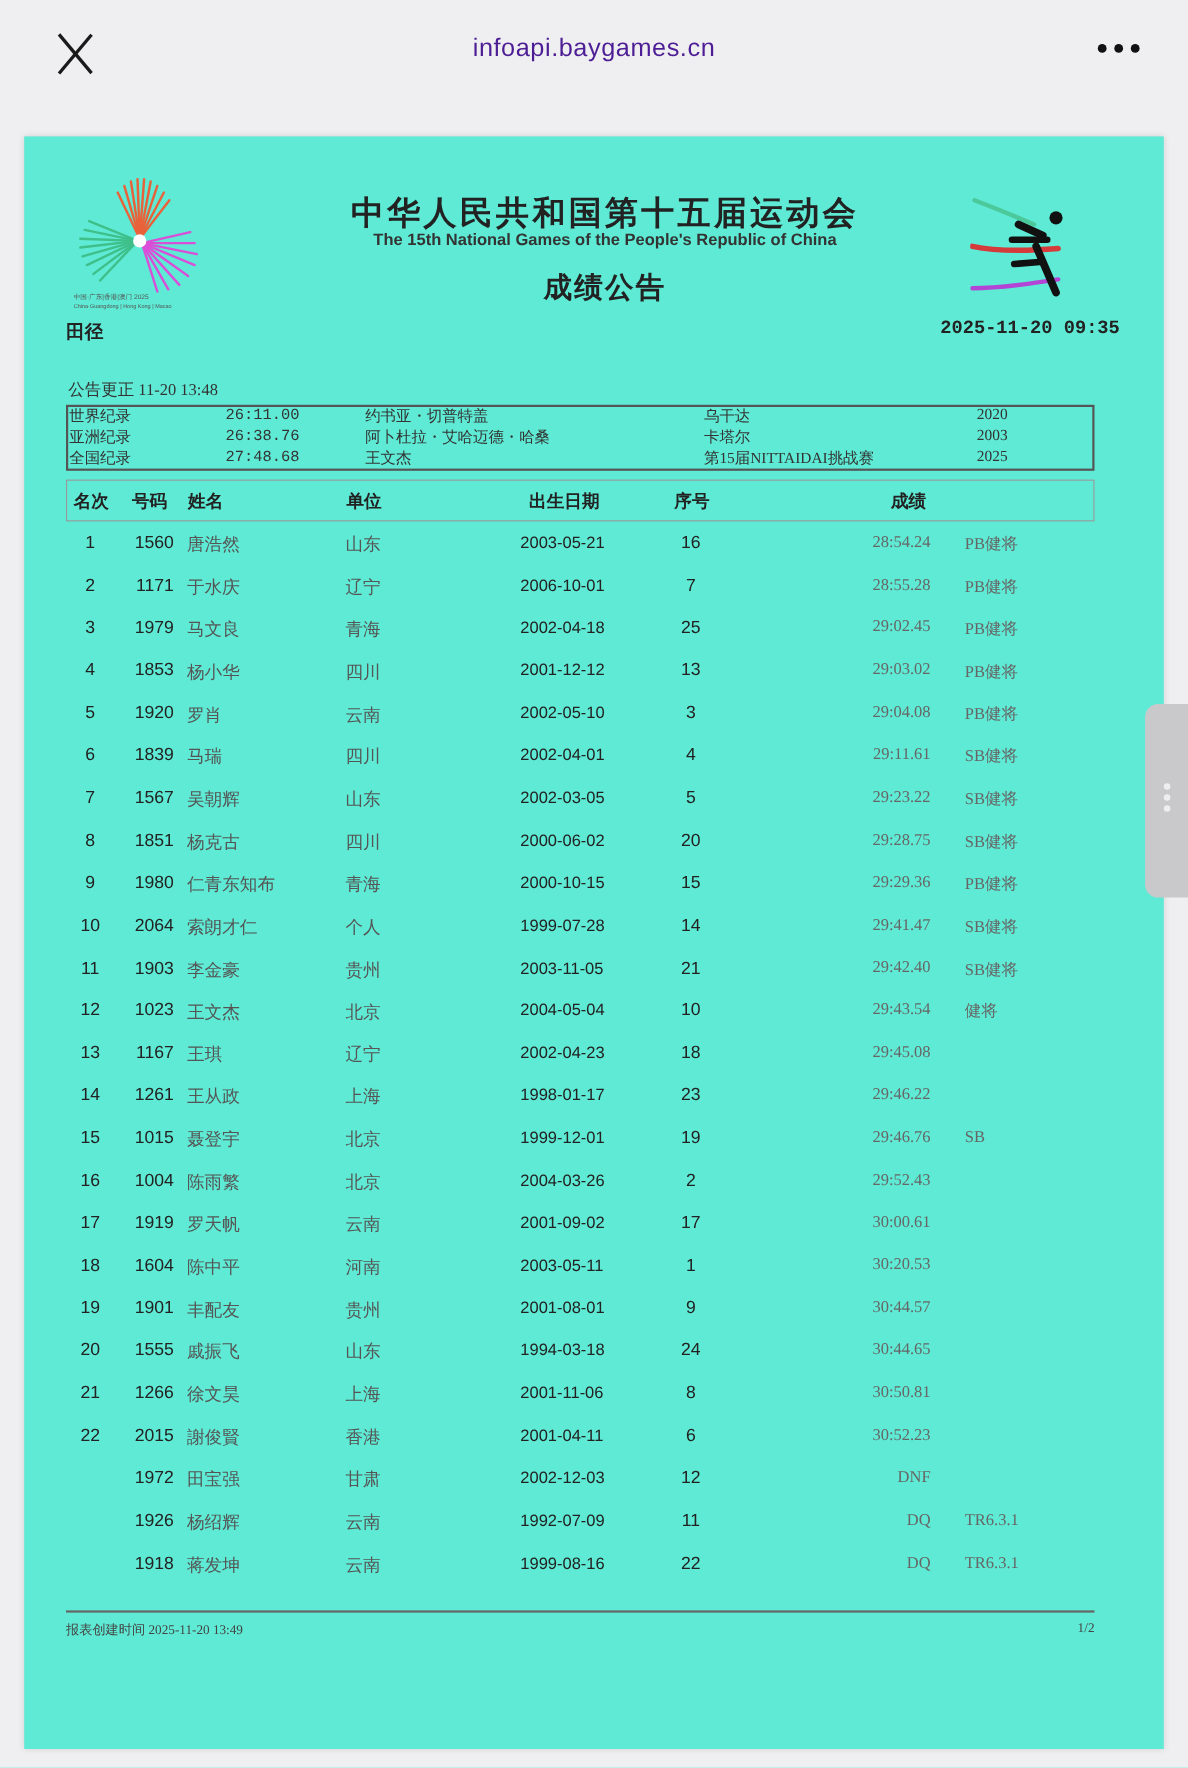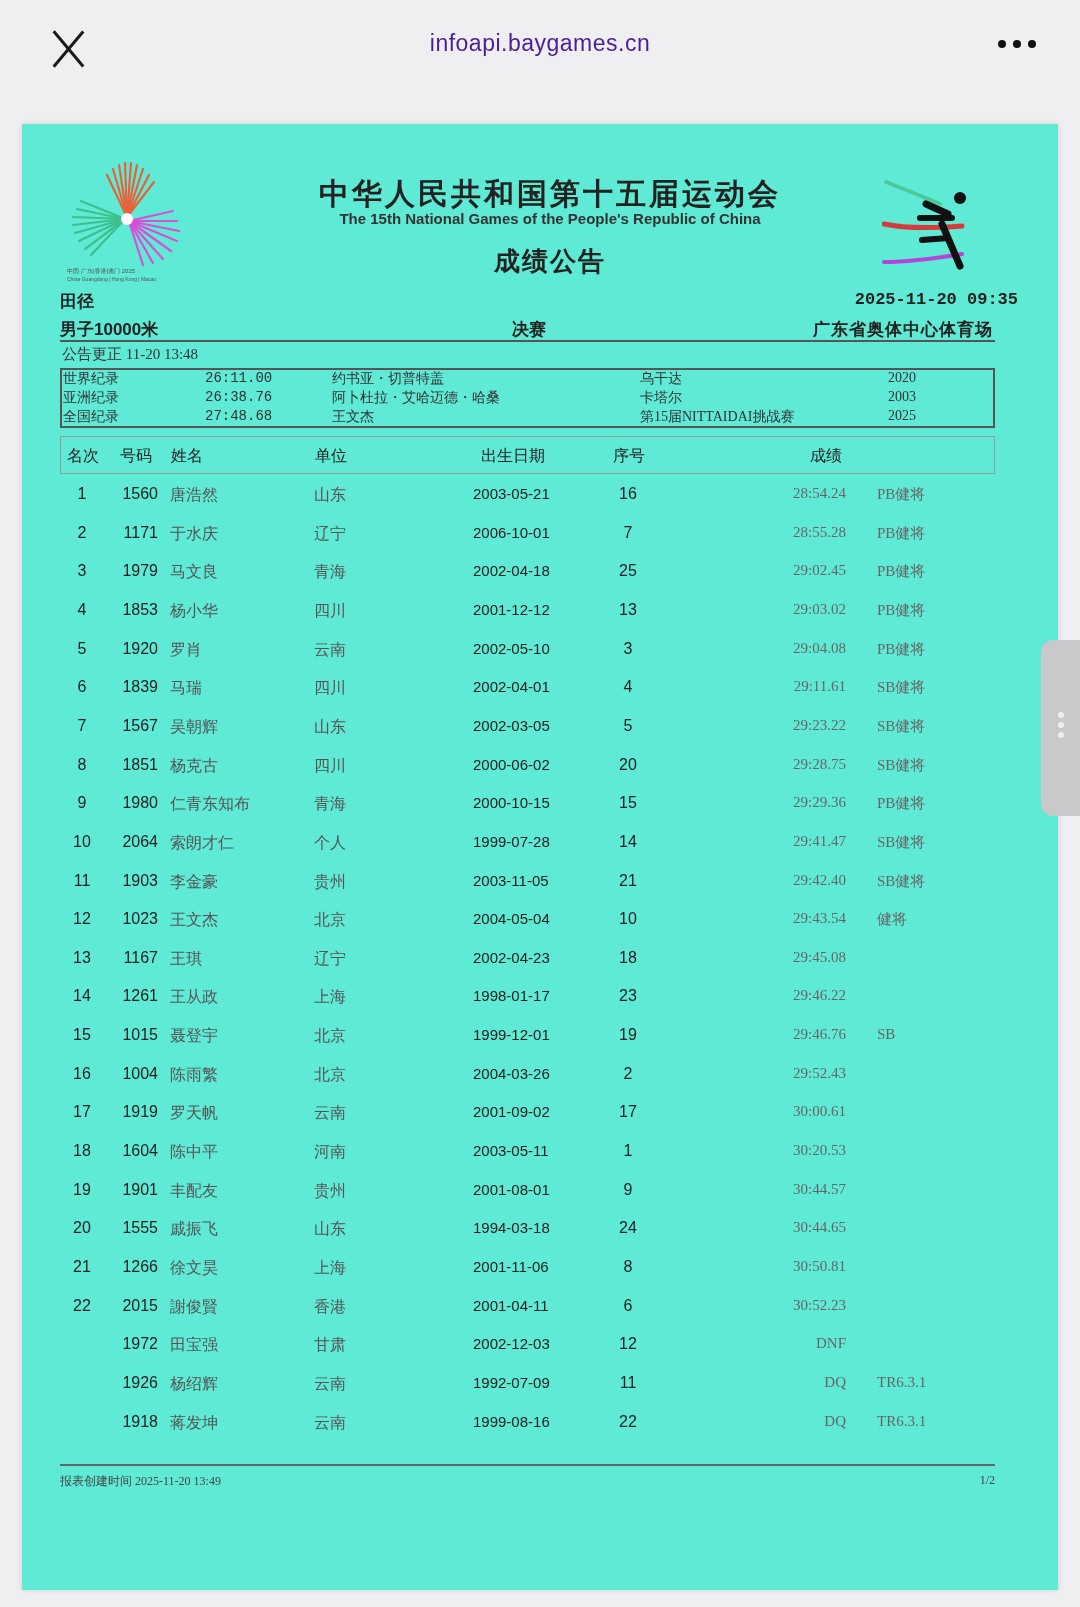--- a/index.html
+++ b/index.html
@@ -37,21 +37,21 @@
 
   .records { position: absolute; left: 38px; top: 244px; width: 935px; height: 60px; border: 2px solid #555; }
   .rec-row { position: absolute; left: 0; width: 100%; height: 19px; font-size: 14px; color: #333; }
   .rec-row span { position: absolute; top: 0; white-space: nowrap; }
   .rec-label { left: 1px; }
   .rec-time { left: 143px; font-family: "Liberation Mono", monospace; }
   .rec-holder { left: 270px; }
   .rec-place { left: 578px; }
   .rec-year { left: 826px; }
 
-  .col-header { position: absolute; left: 38px; top: 312px; width: 935px; height: 38px; border: 1.5px solid #999; font-size: 16px; font-weight: normal; color: #222; }
+  .col-header { position: absolute; left: 38px; top: 312px; width: 935px; height: 38px; border: 1.5px solid #999; font-size: 16px; font-weight: bold; color: #222; }
   .col-header span { position: absolute; top: 9px; white-space: nowrap; }
 
   .results { position: absolute; left: 38px; top: 349px; width: 935px; }
   .row { position: absolute; left: 0; width: 935px; height: 38px; font-size: 16px; color: #222; }
   .row span { position: absolute; top: 10px; white-space: nowrap; }
   .c-rank { left: 0; width: 44px; text-align: center; }
   .c-bib { left: 54px; width: 44px; text-align: right; }
   .c-name { left: 110px; font-family: "Liberation Serif", "DejaVu Serif", serif; color: #555; }
   .c-unit { left: 254px; font-family: "Liberation Serif", "DejaVu Serif", serif; color: #555; }
   .c-dob { left: 413px; font-size: 15px; }
@@ -134,25 +134,20 @@
     <path d="M40 66 L66 64" stroke="#111" stroke-width="6" stroke-linecap="round"></path>
   </svg>
 
   <div class="title-cn">中华人民共和国第十五届运动会</div>
   <div class="title-en">The 15th National Games of the People's Republic of China</div>
   <div class="doc-title">成绩公告</div>
 
   <div class="sport">田径</div>
   <div class="datetime">2025-11-20  09:35</div>
 
-  <div class="event-row">
-    <div class="event">男子10000米</div>
-    <div class="round">决赛</div>
-    <div class="venue">广东省奥体中心体育场</div>
-  </div>
   <div class="correction serif">公告更正 11-20 13:48</div>
 
   <div class="records serif">
     <div class="rec-row" style="top:0px;">
       <span class="rec-label">世界纪录</span>
       <span class="rec-time">26:11.00</span>
       <span class="rec-holder">约书亚・切普特盖</span>
       <span class="rec-place">乌干达</span>
       <span class="rec-year">2020</span>
     </div>

